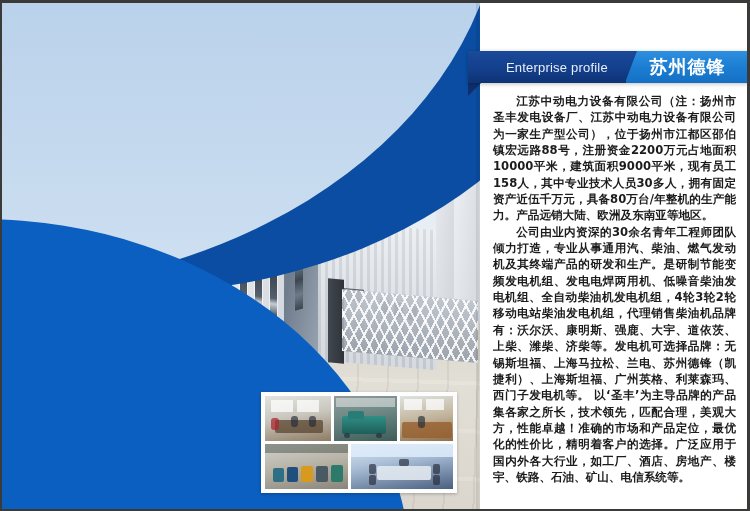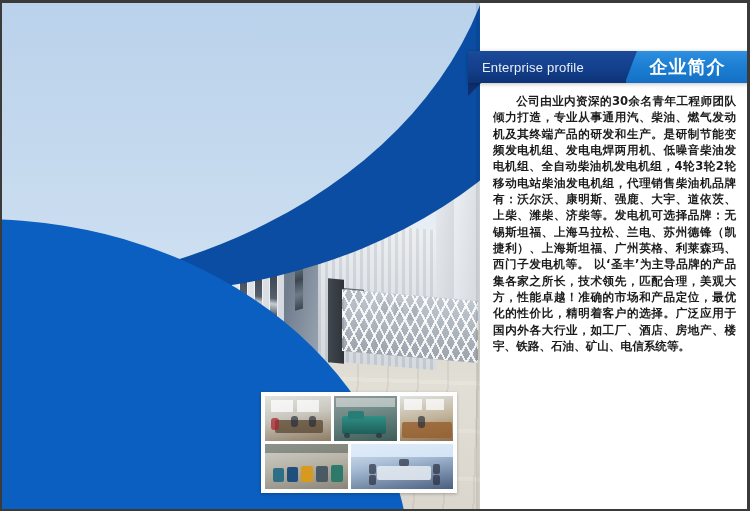--- a/index.html
+++ b/index.html
@@ -222,21 +222,21 @@
     filter:drop-shadow(0 1px 2px rgba(0,0,0,.25));
   }
   .banner-l{
     flex:0 0 158px;
     background:linear-gradient(180deg,#1b4a99 0%,#133f8c 55%,#0e3376 100%);
     display:flex;align-items:center;
     padding-left:14px;box-sizing:border-box;
     position:relative;
   }
   .banner-l span{
-    color:#e8eef8;font-size:13px;letter-spacing:.2px;
+    color:#e8eef8;font-size:13px;letter-spacing:.2px;margin-left:24px;
   }
   .banner-r{
     flex:1 1 auto;
     background:linear-gradient(180deg,#2f8fe0 0%,#1b7ed2 50%,#1570c4 100%);
     display:flex;align-items:center;justify-content:center;
     position:relative;
   }
   .banner-r span{
     color:#ffffff;font-size:18px;font-weight:bold;letter-spacing:1px;
   }
@@ -386,22 +386,23 @@
   <div class="right-panel">
 
     <div class="banner-tail"></div>
 
     <div class="banner">
       <div class="banner-l">
         <span>Enterprise profile</span>
         <div class="banner-wedge"></div>
       </div>
       <div class="banner-r">
-        <span>企业简介</span>
+        <span>苏州德锋</span>
       </div>
     </div>
 
     <div class="body-text">
+      <p>江苏中动电力设备有限公司（注：扬州市圣丰发电设备厂、江苏中动电力设备有限公司为一家生产型公司），位于扬州市江都区邵伯镇宏远路88号，注册资金2200万元占地面积10000平米，建筑面积9000平米，现有员工158人，其中专业技术人员30多人，拥有固定资产近伍千万元，具备80万台/年整机的生产能力。产品远销大陆、欧洲及东南亚等地区。</p>
       <p>公司由业内资深的30余名青年工程师团队倾力打造，专业从事通用汽、柴油、燃气发动机及其终端产品的研发和生产。是研制节能变频发电机组、发电电焊两用机、低噪音柴油发电机组、全自动柴油机发电机组，4轮3轮2轮移动电站柴油发电机组，代理销售柴油机品牌有：沃尔沃、康明斯、强鹿、大宇、道依茨、上柴、潍柴、济柴等。发电机可选择品牌：无锡斯坦福、上海马拉松、兰电、苏州德锋（凯捷利）、上海斯坦福、广州英格、利莱森玛、西门子发电机等。 以‘圣丰’为主导品牌的产品集各家之所长，技术领先，匹配合理，美观大方，性能卓越！准确的市场和产品定位，最优化的性价比，精明着客户的选择。广泛应用于国内外各大行业，如工厂、酒店、房地产、楼宇、铁路、石油、矿山、电信系统等。</p>
     </div>
 
   </div>
 </div>
 
 </body></html>

